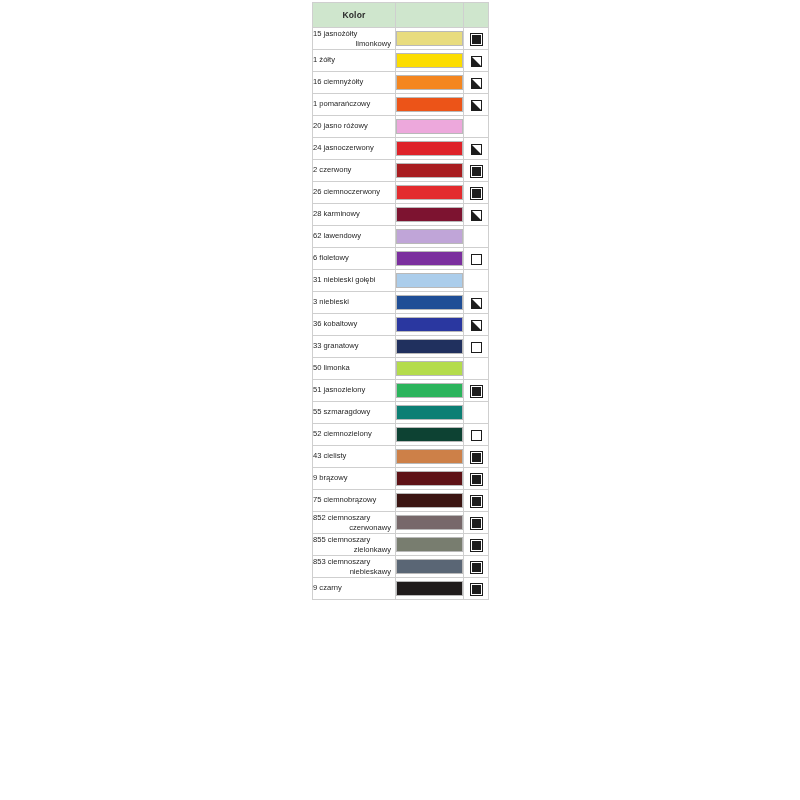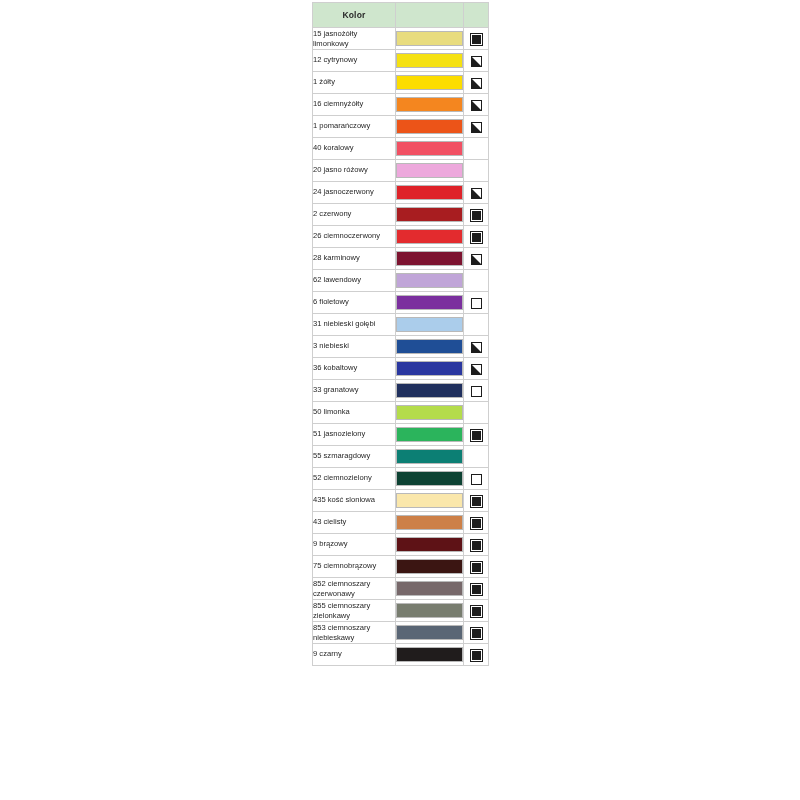--- a/index.html
+++ b/index.html
@@ -57,21 +57,21 @@
     color: #262626;
     padding: 2px 3px 2px 4px;
     line-height: 1.35;
     text-align: left;
     white-space: nowrap;
   }
   td.label-cell.two-line {
     line-height: 1.25;
   }
   .lbl-l1 { display: block; text-align: left; }
-  .lbl-l2 { display: block; text-align: left; padding-right: 4px; }
+  .lbl-l2 { display: block; text-align: right; padding-right: 4px; }
 
   td.swatch-cell {
     padding: 2px 3px;
   }
   .swatch {
     width: 100%;
     height: 15px;
     border: 1px solid #b9b9b9;
     box-sizing: border-box;
     display: block;
@@ -127,27 +127,20 @@
           <td class="label-cell two-line">
             <span class="lbl-l1">15 jasnożółty</span>
             <span class="lbl-l2">limonkowy</span>
           </td>
           <td class="swatch-cell">
             <span class="swatch" style="background: rgb(232, 220, 126);"></span>
           </td>
           <td class="mark-cell"><span class="mark filled"></span></td>
         </tr>
         <tr>
-          <td class="label-cell">12 cytrynowy</td>
-          <td class="swatch-cell">
-            <span class="swatch" style="background: rgb(245, 225, 18);"></span>
-          </td>
-          <td class="mark-cell"><span class="mark half"></span></td>
-        </tr>
-        <tr>
           <td class="label-cell">1 żółty</td>
           <td class="swatch-cell">
             <span class="swatch" style="background: rgb(252, 221, 0);"></span>
           </td>
           <td class="mark-cell"><span class="mark half"></span></td>
         </tr>
         <tr>
           <td class="label-cell">16 ciemnyżółty</td>
           <td class="swatch-cell">
             <span class="swatch" style="background: rgb(244, 134, 31);"></span>
@@ -155,27 +148,20 @@
           <td class="mark-cell"><span class="mark half"></span></td>
         </tr>
         <tr>
           <td class="label-cell">1 pomarańczowy</td>
           <td class="swatch-cell">
             <span class="swatch" style="background: rgb(236, 84, 24);"></span>
           </td>
           <td class="mark-cell"><span class="mark half"></span></td>
         </tr>
         <tr>
-          <td class="label-cell">40 koralowy</td>
-          <td class="swatch-cell">
-            <span class="swatch" style="background: rgb(241, 80, 99);"></span>
-          </td>
-          <td class="mark-cell"><span class="mark none"></span></td>
-        </tr>
-        <tr>
           <td class="label-cell">20 jasno różowy</td>
           <td class="swatch-cell">
             <span class="swatch" style="background: rgb(237, 168, 220);"></span>
           </td>
           <td class="mark-cell"><span class="mark none"></span></td>
         </tr>
         <tr>
           <td class="label-cell">24 jasnoczerwony</td>
           <td class="swatch-cell">
             <span class="swatch" style="background: rgb(222, 34, 41);"></span>
@@ -265,27 +251,20 @@
             <span class="swatch" style="background: rgb(12, 127, 116);"></span>
           </td>
           <td class="mark-cell"><span class="mark none"></span></td>
         </tr>
         <tr>
           <td class="label-cell">52 ciemnozielony</td>
           <td class="swatch-cell">
             <span class="swatch" style="background: rgb(13, 66, 51);"></span>
           </td>
           <td class="mark-cell"><span class="mark empty"></span></td>
-        </tr>
-        <tr>
-          <td class="label-cell">435 kość sloniowa</td>
-          <td class="swatch-cell">
-            <span class="swatch" style="background: rgb(250, 231, 171);"></span>
-          </td>
-          <td class="mark-cell"><span class="mark filled"></span></td>
         </tr>
         <tr>
           <td class="label-cell">43 cielisty</td>
           <td class="swatch-cell">
             <span class="swatch" style="background: rgb(205, 128, 72);"></span>
           </td>
           <td class="mark-cell"><span class="mark filled"></span></td>
         </tr>
         <tr>
           <td class="label-cell">9 brązowy</td>

